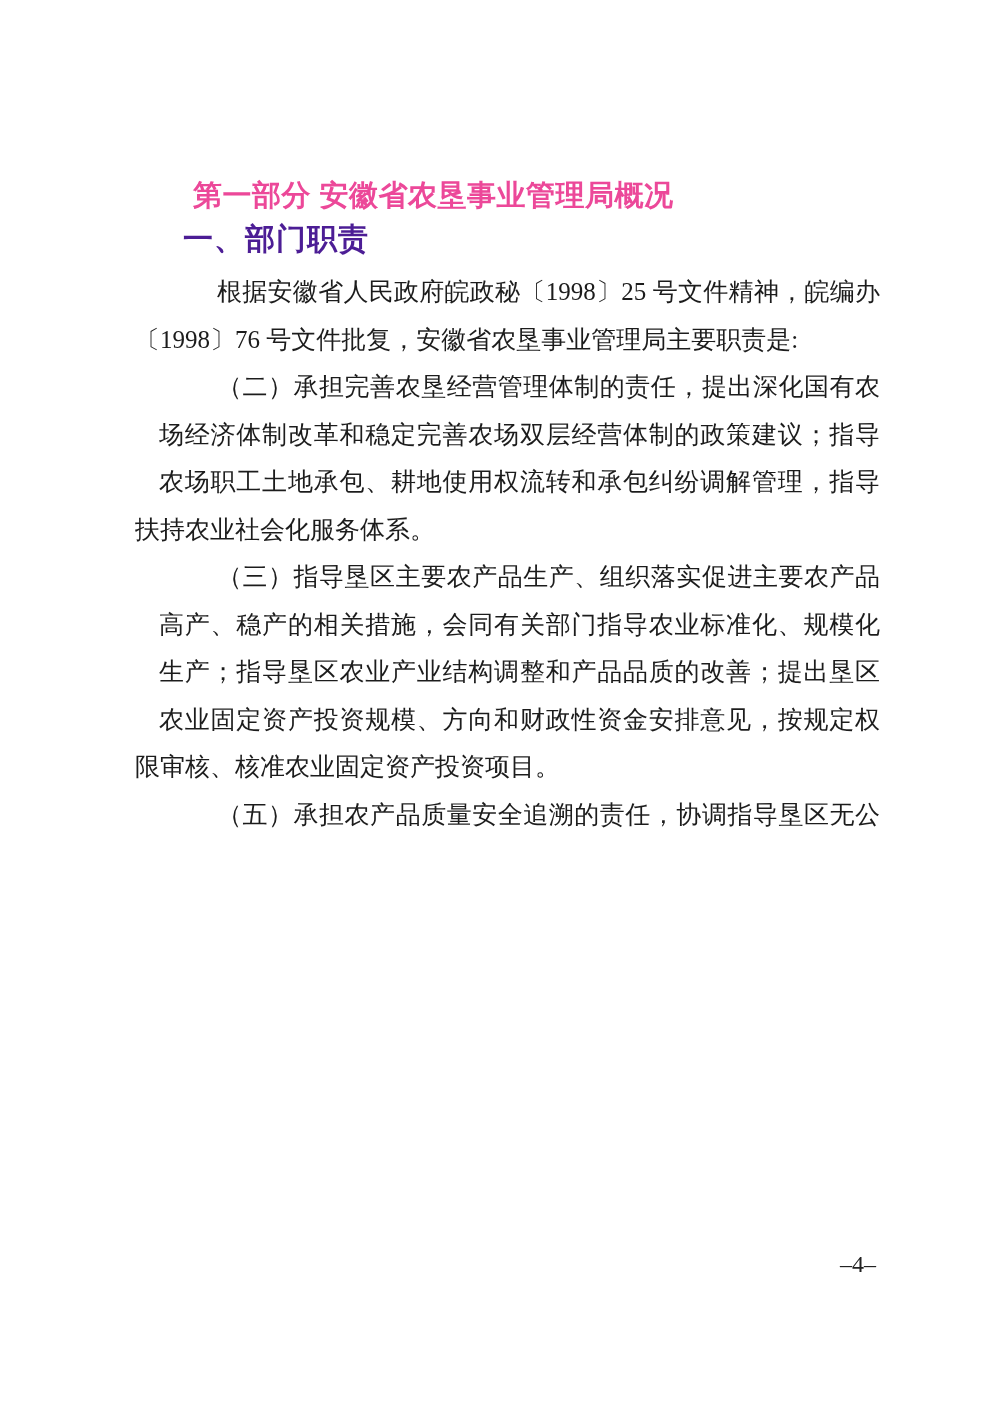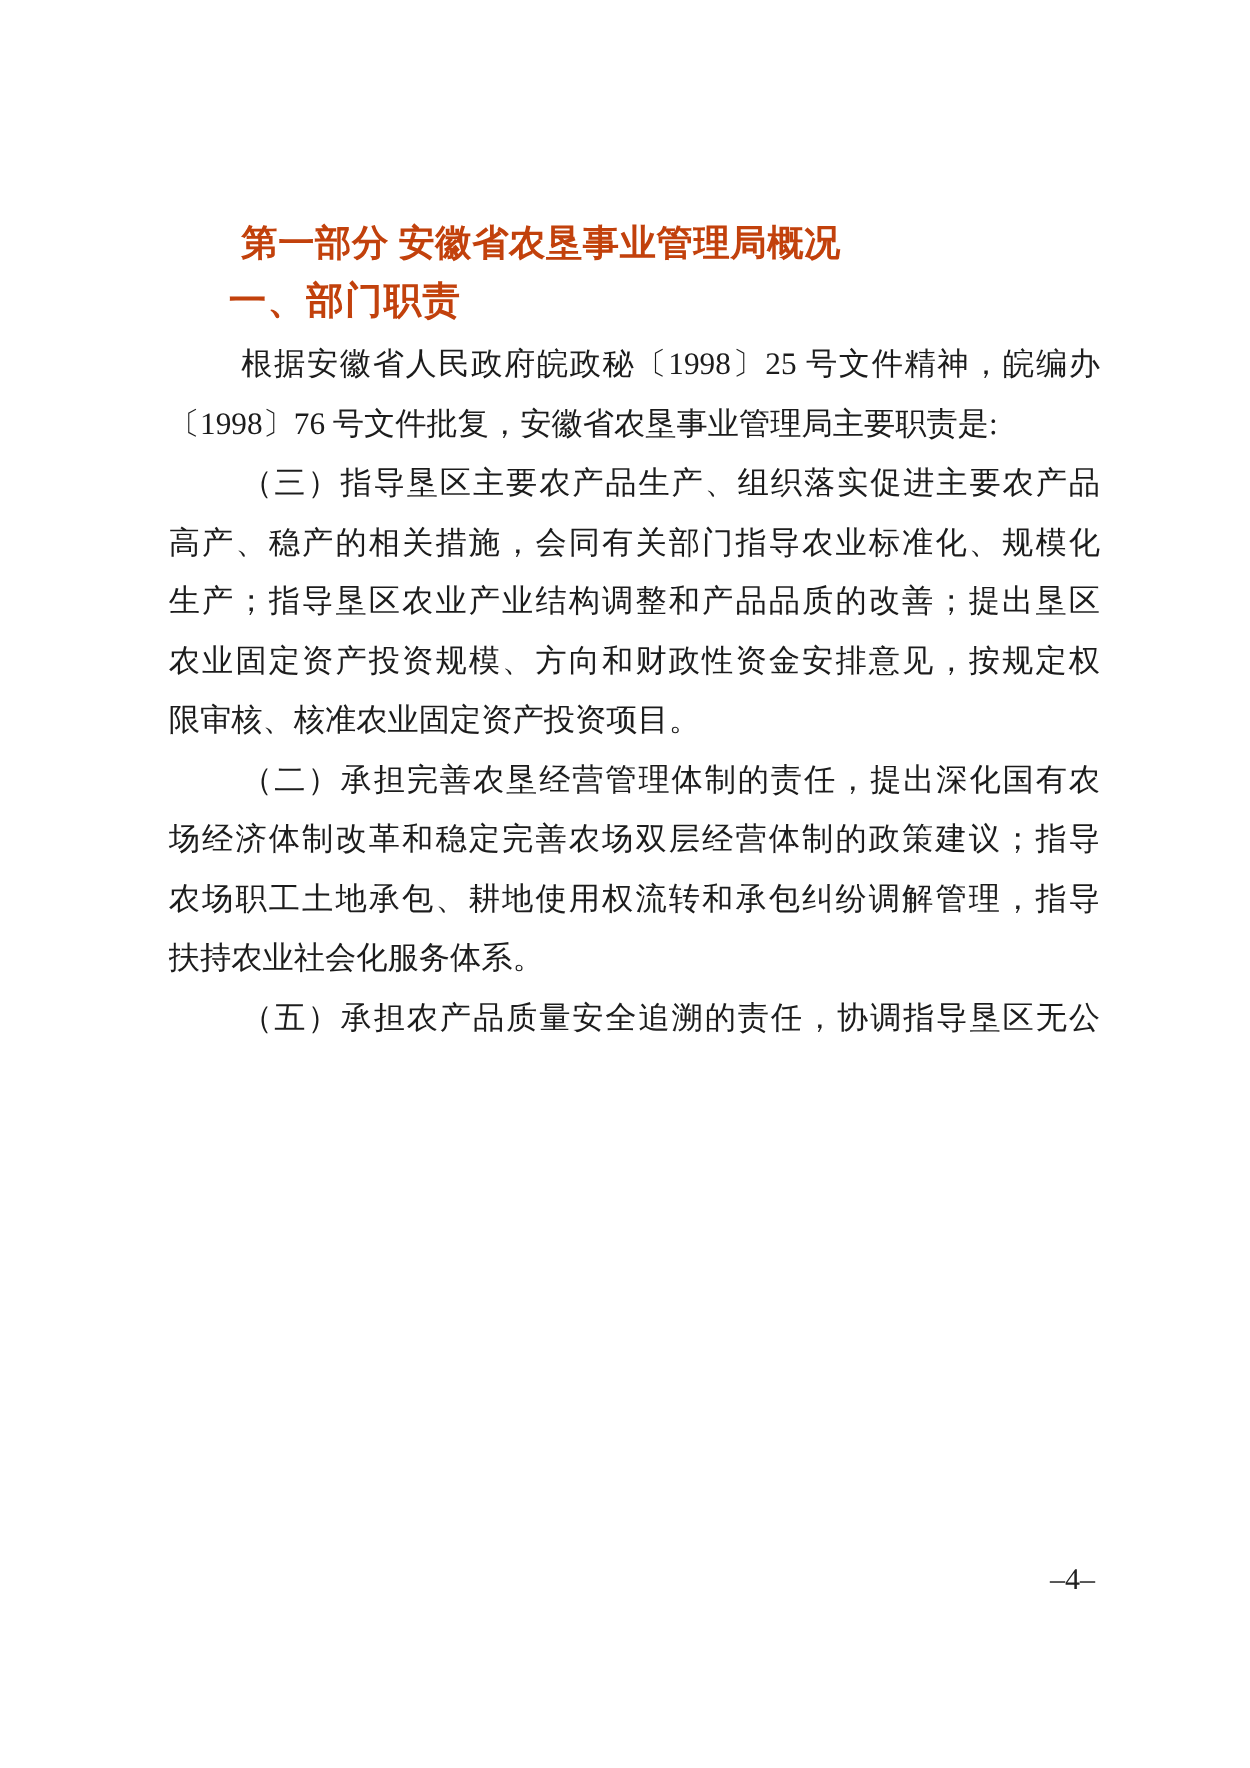--- a/index.html
+++ b/index.html
@@ -19,35 +19,35 @@
     color: #1c1c1c;
   }
   .content {
     position: absolute;
     left: 135px;
     top: 178px;
     width: 745px;
   }
   .part-title {
     margin: 0 0 0 58px;
-    font-family: Liberation Serif, serif;
+    font-family: Liberation Sans, sans-serif;
     font-weight: bold;
     font-size: 29px;
     line-height: 34px;
-    color: #c2410c;
+    color: #ec4899;
     white-space: pre;
     letter-spacing: 0.5px;
   }
   .section-title {
     margin: 12px 0 0 48px;
-    font-family: Liberation Serif, serif;
+    font-family: Liberation Mono, monospace;
     font-weight: bold;
     font-size: 30px;
     line-height: 34px;
-    color: #c2410c;
+    color: #4c1d95;
     letter-spacing: 1px;
   }
   .body-text {
     margin-top: 10px;
   }
   .para {
     margin: 0;
     padding: 0;
   }
   .ln {
@@ -55,20 +55,21 @@
     line-height: 47.5px;
     height: 47.5px;
     text-align: justify;
     text-align-last: left;
     color: #1c1c1c;
     word-break: keep-all;
     overflow: hidden;
   }
   .ln.j {
     text-align-last: justify;
+    margin-left: 24px;
   }
   .ln.first {
     text-indent: 58px;
   }
   .page-number {
     position: absolute;
     top: 1250px;
     right: 124px;
     font-family: "Liberation Serif", "DejaVu Serif", serif;
     font-size: 24px;
@@ -87,32 +88,32 @@
 
     <div class="body-text">
 
       <div class="para">
         <div class="ln j first">根据安徽省人民政府皖政秘〔1998〕25 号文件精神，皖编办</div>
         <div class="ln">〔1998〕76 号文件批复，安徽省农垦事业管理局主要职责是:</div>
       </div>
 
 
       <div class="para">
+        <div class="ln j first">（二）承担完善农垦经营管理体制的责任，提出深化国有农</div>
+        <div class="ln j">场经济体制改革和稳定完善农场双层经营体制的政策建议；指导</div>
+        <div class="ln j">农场职工土地承包、耕地使用权流转和承包纠纷调解管理，指导</div>
+        <div class="ln">扶持农业社会化服务体系。</div>
+      </div>
+
+      <div class="para">
         <div class="ln j first">（三）指导垦区主要农产品生产、组织落实促进主要农产品</div>
         <div class="ln j">高产、稳产的相关措施，会同有关部门指导农业标准化、规模化</div>
         <div class="ln j">生产；指导垦区农业产业结构调整和产品品质的改善；提出垦区</div>
         <div class="ln j">农业固定资产投资规模、方向和财政性资金安排意见，按规定权</div>
         <div class="ln">限审核、核准农业固定资产投资项目。</div>
-      </div>
-
-      <div class="para">
-        <div class="ln j first">（二）承担完善农垦经营管理体制的责任，提出深化国有农</div>
-        <div class="ln j">场经济体制改革和稳定完善农场双层经营体制的政策建议；指导</div>
-        <div class="ln j">农场职工土地承包、耕地使用权流转和承包纠纷调解管理，指导</div>
-        <div class="ln">扶持农业社会化服务体系。</div>
       </div>
 
 
       <div class="para">
         <div class="ln j first">（五）承担农产品质量安全追溯的责任，协调指导垦区无公</div>
       </div>
 
     </div>
   </div>
 

